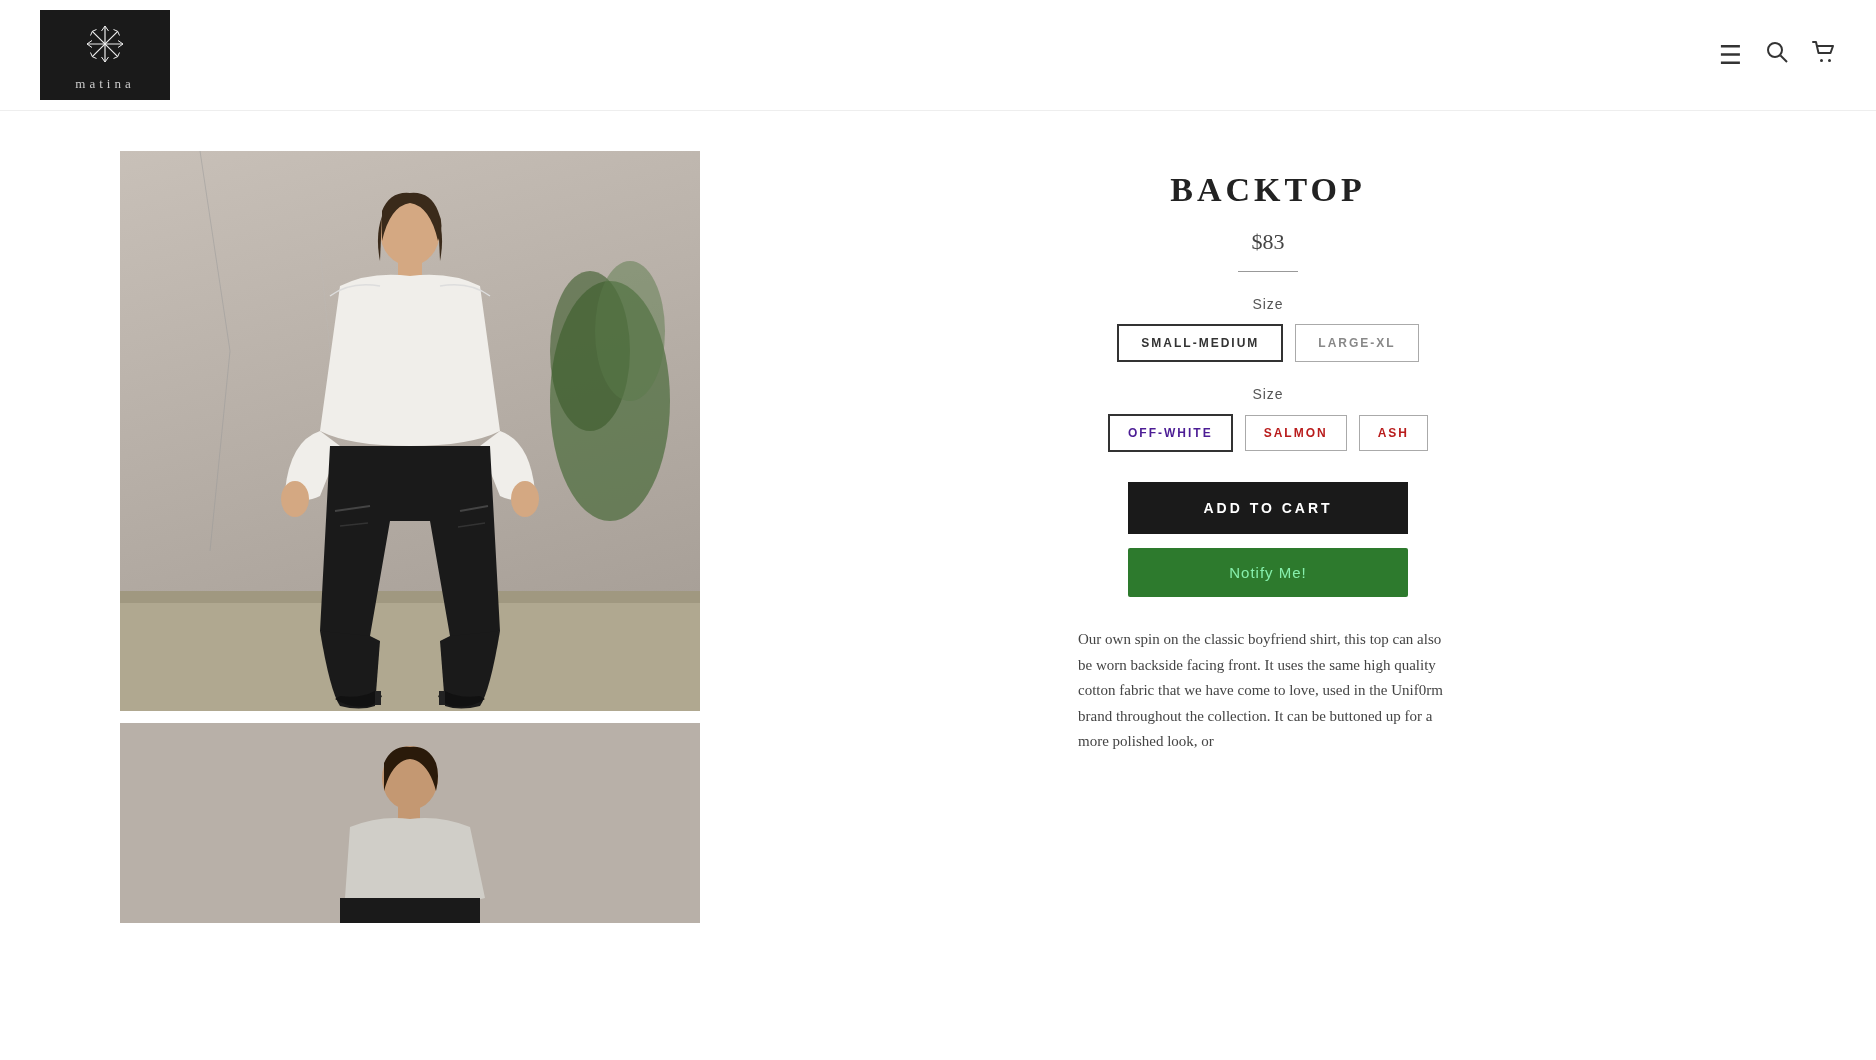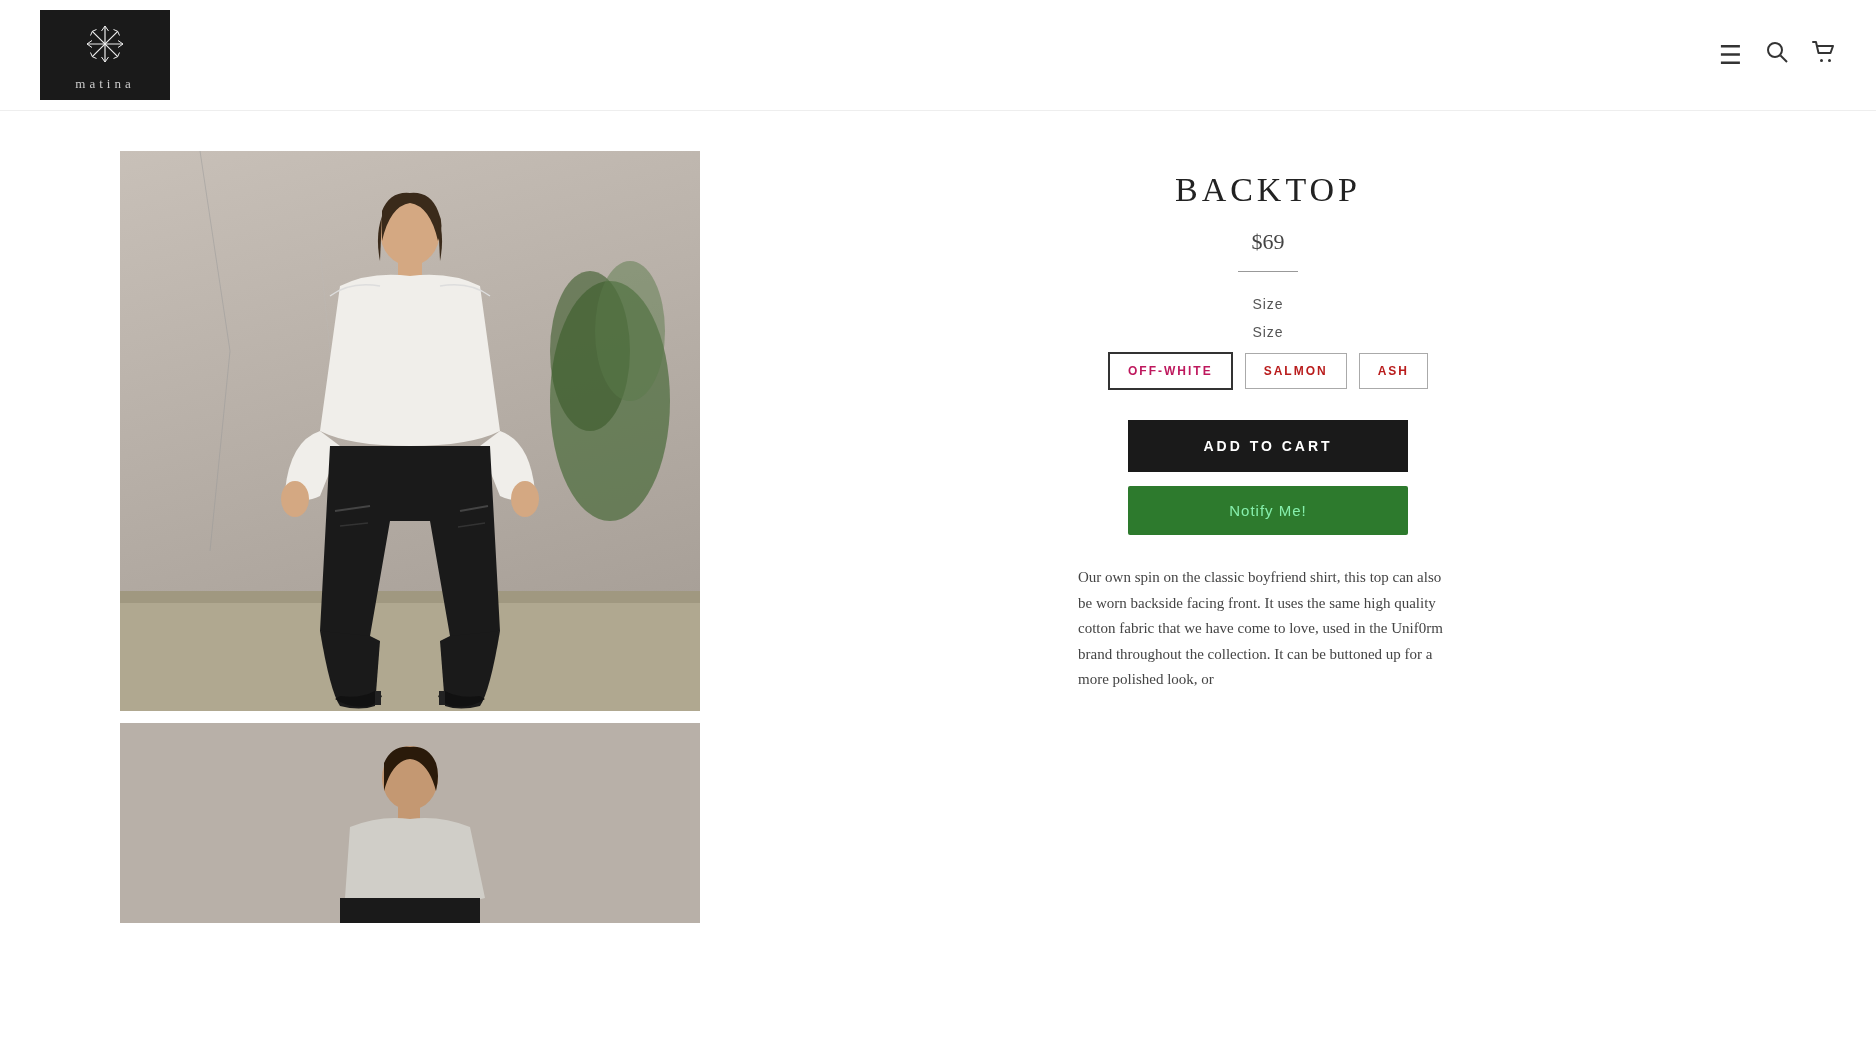--- a/index.html
+++ b/index.html
@@ -64,21 +64,21 @@
     
     .product-details {
       flex: 1;
       display: flex;
       flex-direction: column;
       align-items: center;
       padding-top: 20px;
     }
     .product-title {
       font-size: 34px;
-      font-weight: 400;
+      font-weight: 700;
       letter-spacing: 4px;
       text-transform: uppercase;
       font-family: 'Georgia', serif;
       color: #222;
       margin-bottom: 20px;
     }
     .product-price {
       font-size: 22px;
       color: #444;
       margin-bottom: 16px;
@@ -132,21 +132,21 @@
     }
     .color-btn {
       padding: 10px 18px;
       border: 1px solid #333;
       background: #fff;
       font-size: 12px;
       letter-spacing: 2px;
       font-family: 'Arial', sans-serif;
       cursor: pointer;
       font-weight: 600;
-      color: #be185d;
+      color: #4c1d95;
     }
     .color-btn.active {
       border: 2px solid #333;
     }
     .color-btn:not(.active) {
       border: 1px solid #aaa;
       color: #b91c1c;
     }
 
     
@@ -353,25 +353,29 @@
 
         <path d="M264 40 Q272 22 290 24 Q308 22 316 40 Q320 52 316 68 Q308 38 290 36 Q272 38 264 68 Z" fill="#2a1a0a"></path>
       </svg>
     </div>
   </div>
 
   <div class="product-details">
 
     <h1 class="product-title">BACKTOP</h1>
 
-    <div class="product-price">$69</div>
+    <div class="product-price">$83</div>
 
     <div class="divider"></div>
 
     <div class="option-label">Size</div>
+    <div class="size-options">
+      <button class="size-btn active">SMALL-MEDIUM</button>
+      <button class="size-btn">LARGE-XL</button>
+    </div>
 
     <div class="option-label">Size</div>
     <div class="color-options">
       <button class="color-btn active">OFF-WHITE</button>
       <button class="color-btn">SALMON</button>
       <button class="color-btn">ASH</button>
     </div>
 
     <button class="add-to-cart-btn">ADD TO CART</button>
 

